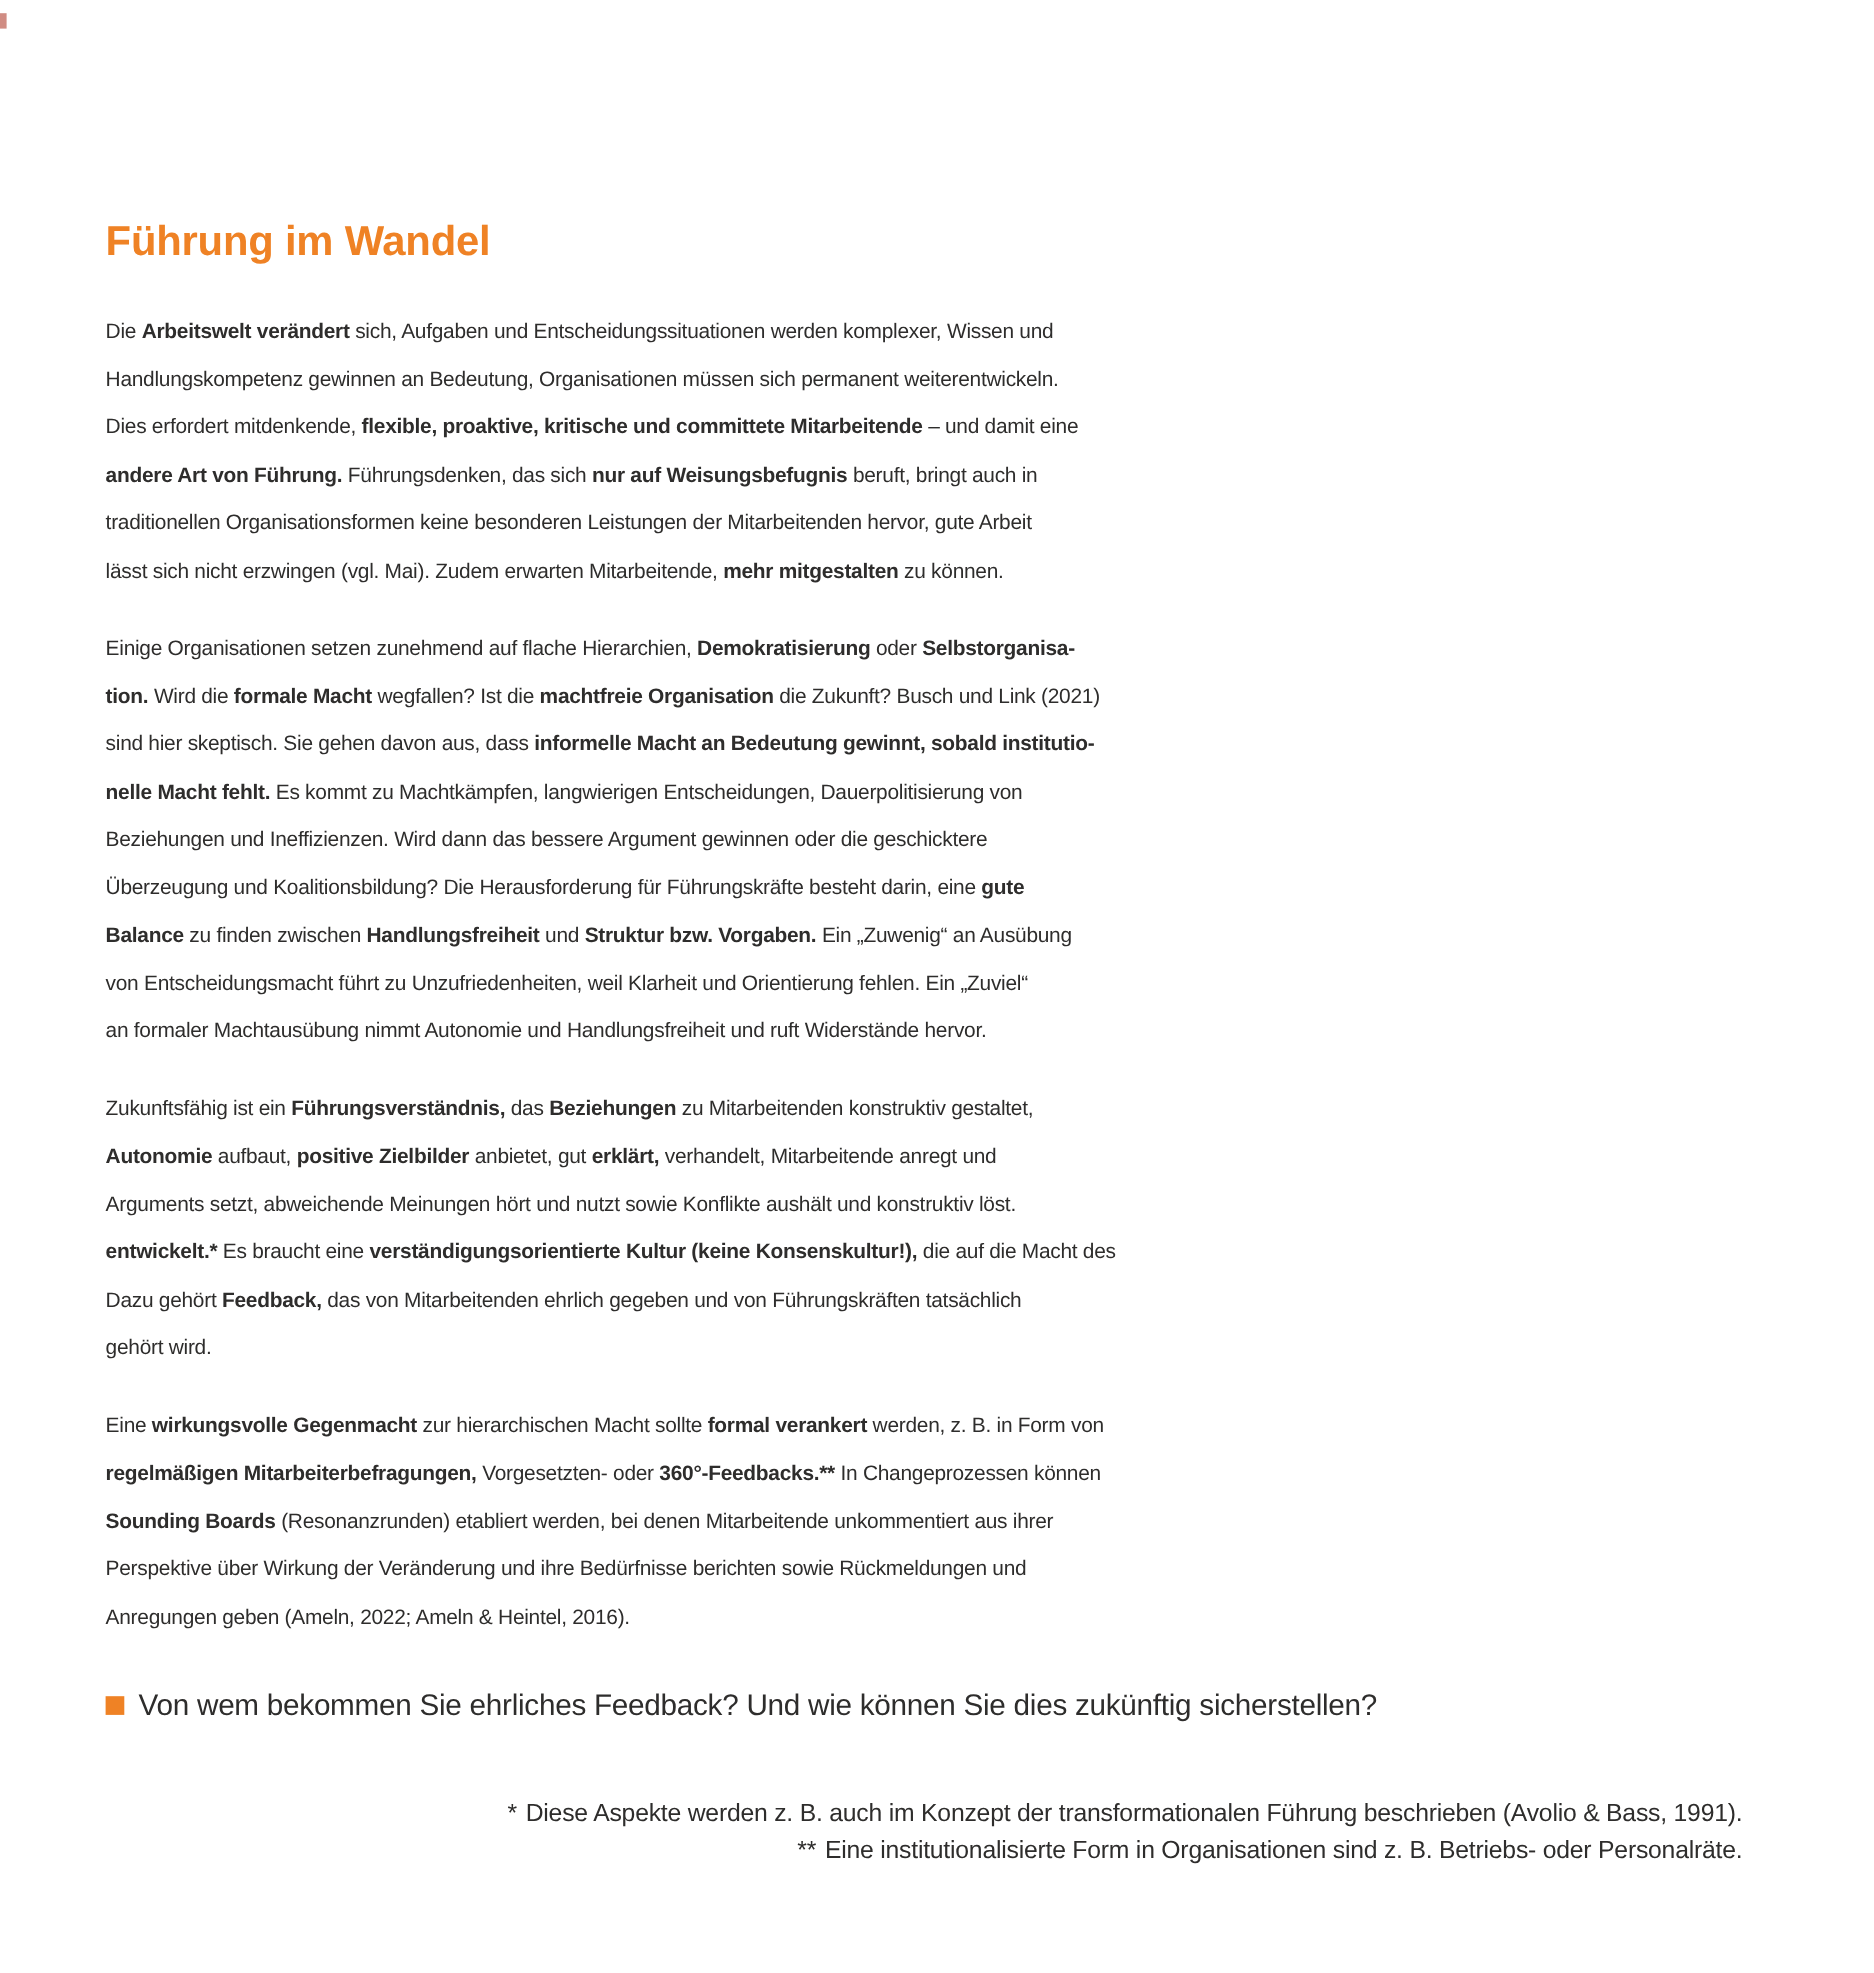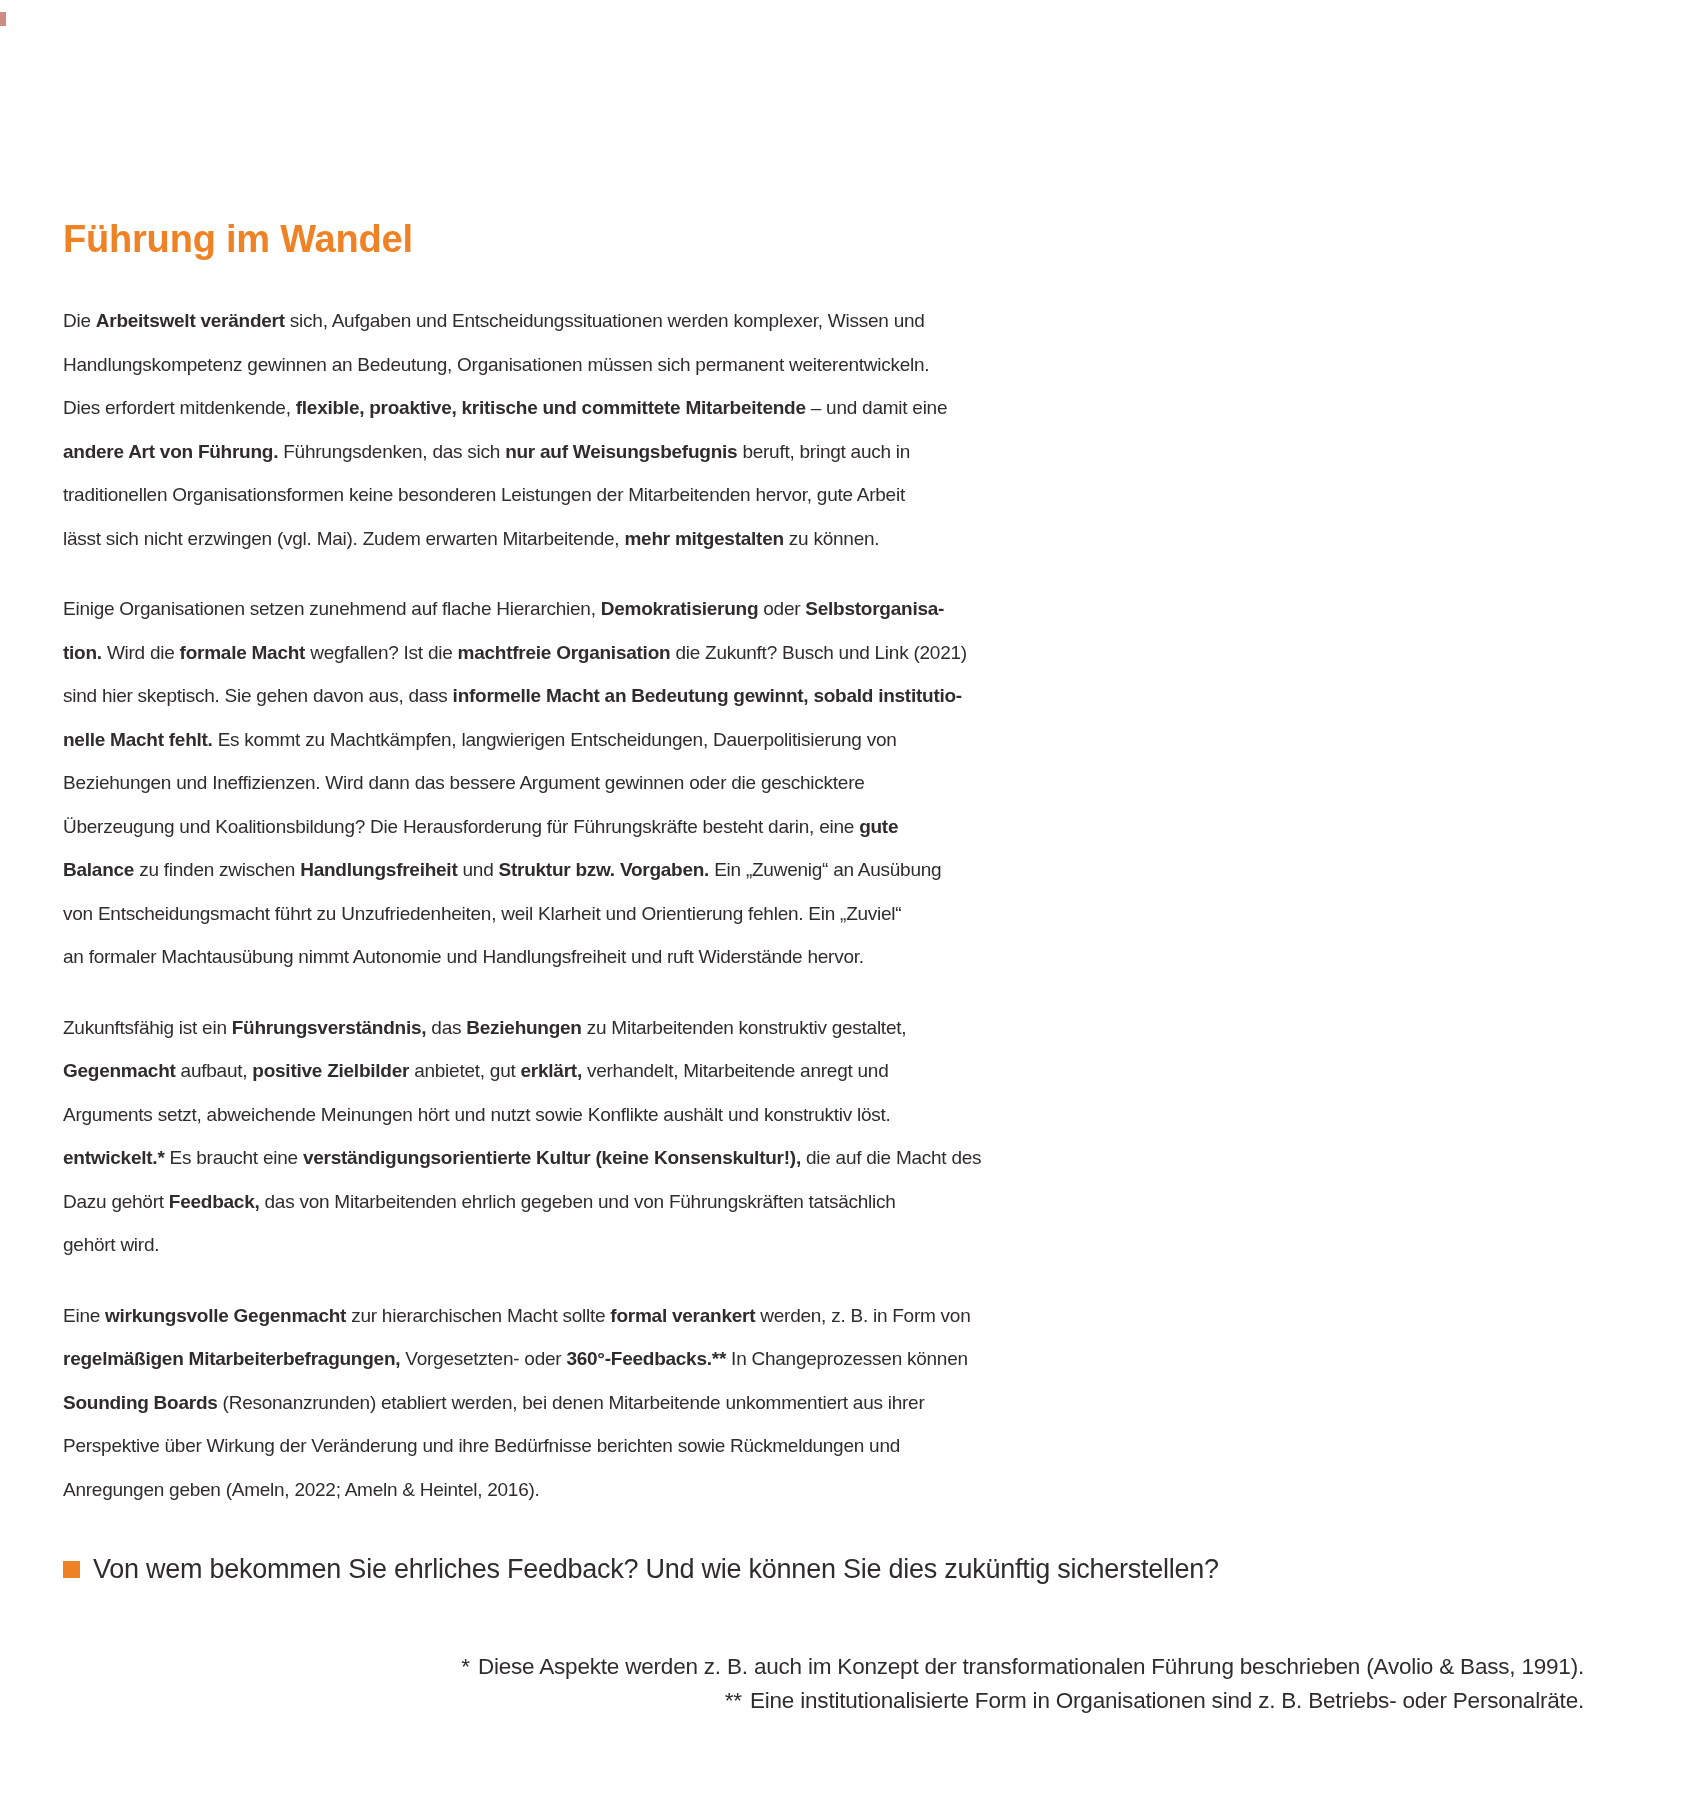--- a/index.html
+++ b/index.html
@@ -10,22 +10,21 @@
     color: #2e2d2c;
     overflow: hidden;
     position: relative;
   }
   .corner-mark {
     position: absolute; left: 0; top: 12px;
     width: 6px; height: 14px;
     background: rgba(183, 78, 64, 0.65);
   }
   .content {
-    padding: 196px 120px 0 63px;
-    margin-top: 19px;
+    padding: 196px 120px 0 96px;
   }
   h1.page-title {
     margin: 0; padding: 0;
     font-size: 38px; line-height: 48px;
     font-weight: 700;
     color: #ef8225;
     letter-spacing: -0.2px;
   }
   .para { margin: 0; padding: 0; }
   .para:first-of-type { margin-top: 36px; }
@@ -91,21 +90,21 @@
         <div class="line"><span>sind hier skeptisch. Sie gehen davon aus, dass </span><span class="b">informelle Macht an Bedeutung gewinnt, sobald institutio-</span></div>
         <div class="line"><span class="b">nelle Macht fehlt.</span><span> Es kommt zu Machtkämpfen, langwierigen Entscheidungen, Dauerpolitisierung von</span></div>
         <div class="line"><span>Beziehungen und Ineffizienzen. Wird dann das bessere Argument gewinnen oder die geschicktere</span></div>
         <div class="line"><span>Überzeugung und Koalitionsbildung? Die Herausforderung für Führungskräfte besteht darin, eine </span><span class="b">gute</span></div>
         <div class="line"><span class="b">Balance</span><span> zu finden zwischen </span><span class="b">Handlungsfreiheit</span><span> und </span><span class="b">Struktur bzw. Vorgaben.</span><span> Ein „Zuwenig“ an Ausübung</span></div>
         <div class="line"><span>von Entscheidungsmacht führt zu Unzufriedenheiten, weil Klarheit und Orientierung fehlen. Ein „Zuviel“</span></div>
         <div class="line"><span>an formaler Machtausübung nimmt Autonomie und Handlungsfreiheit und ruft Widerstände hervor.</span></div>
       </div>
       <div class="para">
         <div class="line"><span>Zukunftsfähig ist ein </span><span class="b">Führungsverständnis,</span><span> das </span><span class="b">Beziehungen</span><span> zu Mitarbeitenden konstruktiv gestaltet,</span></div>
-        <div class="line"><span class="b">Gegenmacht</span><span> aufbaut, </span><span class="b">positive Zielbilder</span><span> anbietet, gut </span><span class="b">erklärt,</span><span> verhandelt, Mitarbeitende anregt und</span></div>
+        <div class="line"><span class="b">Autonomie</span><span> aufbaut, </span><span class="b">positive Zielbilder</span><span> anbietet, gut </span><span class="b">erklärt,</span><span> verhandelt, Mitarbeitende anregt und</span></div>
         <div class="line"><span>Arguments setzt, abweichende Meinungen hört und nutzt sowie Konflikte aushält und konstruktiv löst.</span></div>
         <div class="line"><span class="b">entwickelt.*</span><span> Es braucht eine </span><span class="b">verständigungsorientierte Kultur (keine Konsenskultur!),</span><span> die auf die Macht des</span></div>
         <div class="line"><span>Dazu gehört </span><span class="b">Feedback,</span><span> das von Mitarbeitenden ehrlich gegeben und von Führungskräften tatsächlich</span></div>
         <div class="line"><span>gehört wird.</span></div>
       </div>
       <div class="para">
         <div class="line"><span>Eine </span><span class="b">wirkungsvolle Gegenmacht</span><span> zur hierarchischen Macht sollte </span><span class="b">formal verankert</span><span> werden, z. B. in Form von</span></div>
         <div class="line"><span class="b">regelmäßigen Mitarbeiterbefragungen,</span><span> Vorgesetzten- oder </span><span class="b">360°-Feedbacks.**</span><span> In Changeprozessen können</span></div>
         <div class="line"><span class="b">Sounding Boards</span><span> (Resonanzrunden) etabliert werden, bei denen Mitarbeitende unkommentiert aus ihrer</span></div>
         <div class="line"><span>Perspektive über Wirkung der Veränderung und ihre Bedürfnisse berichten sowie Rückmeldungen und</span></div>

